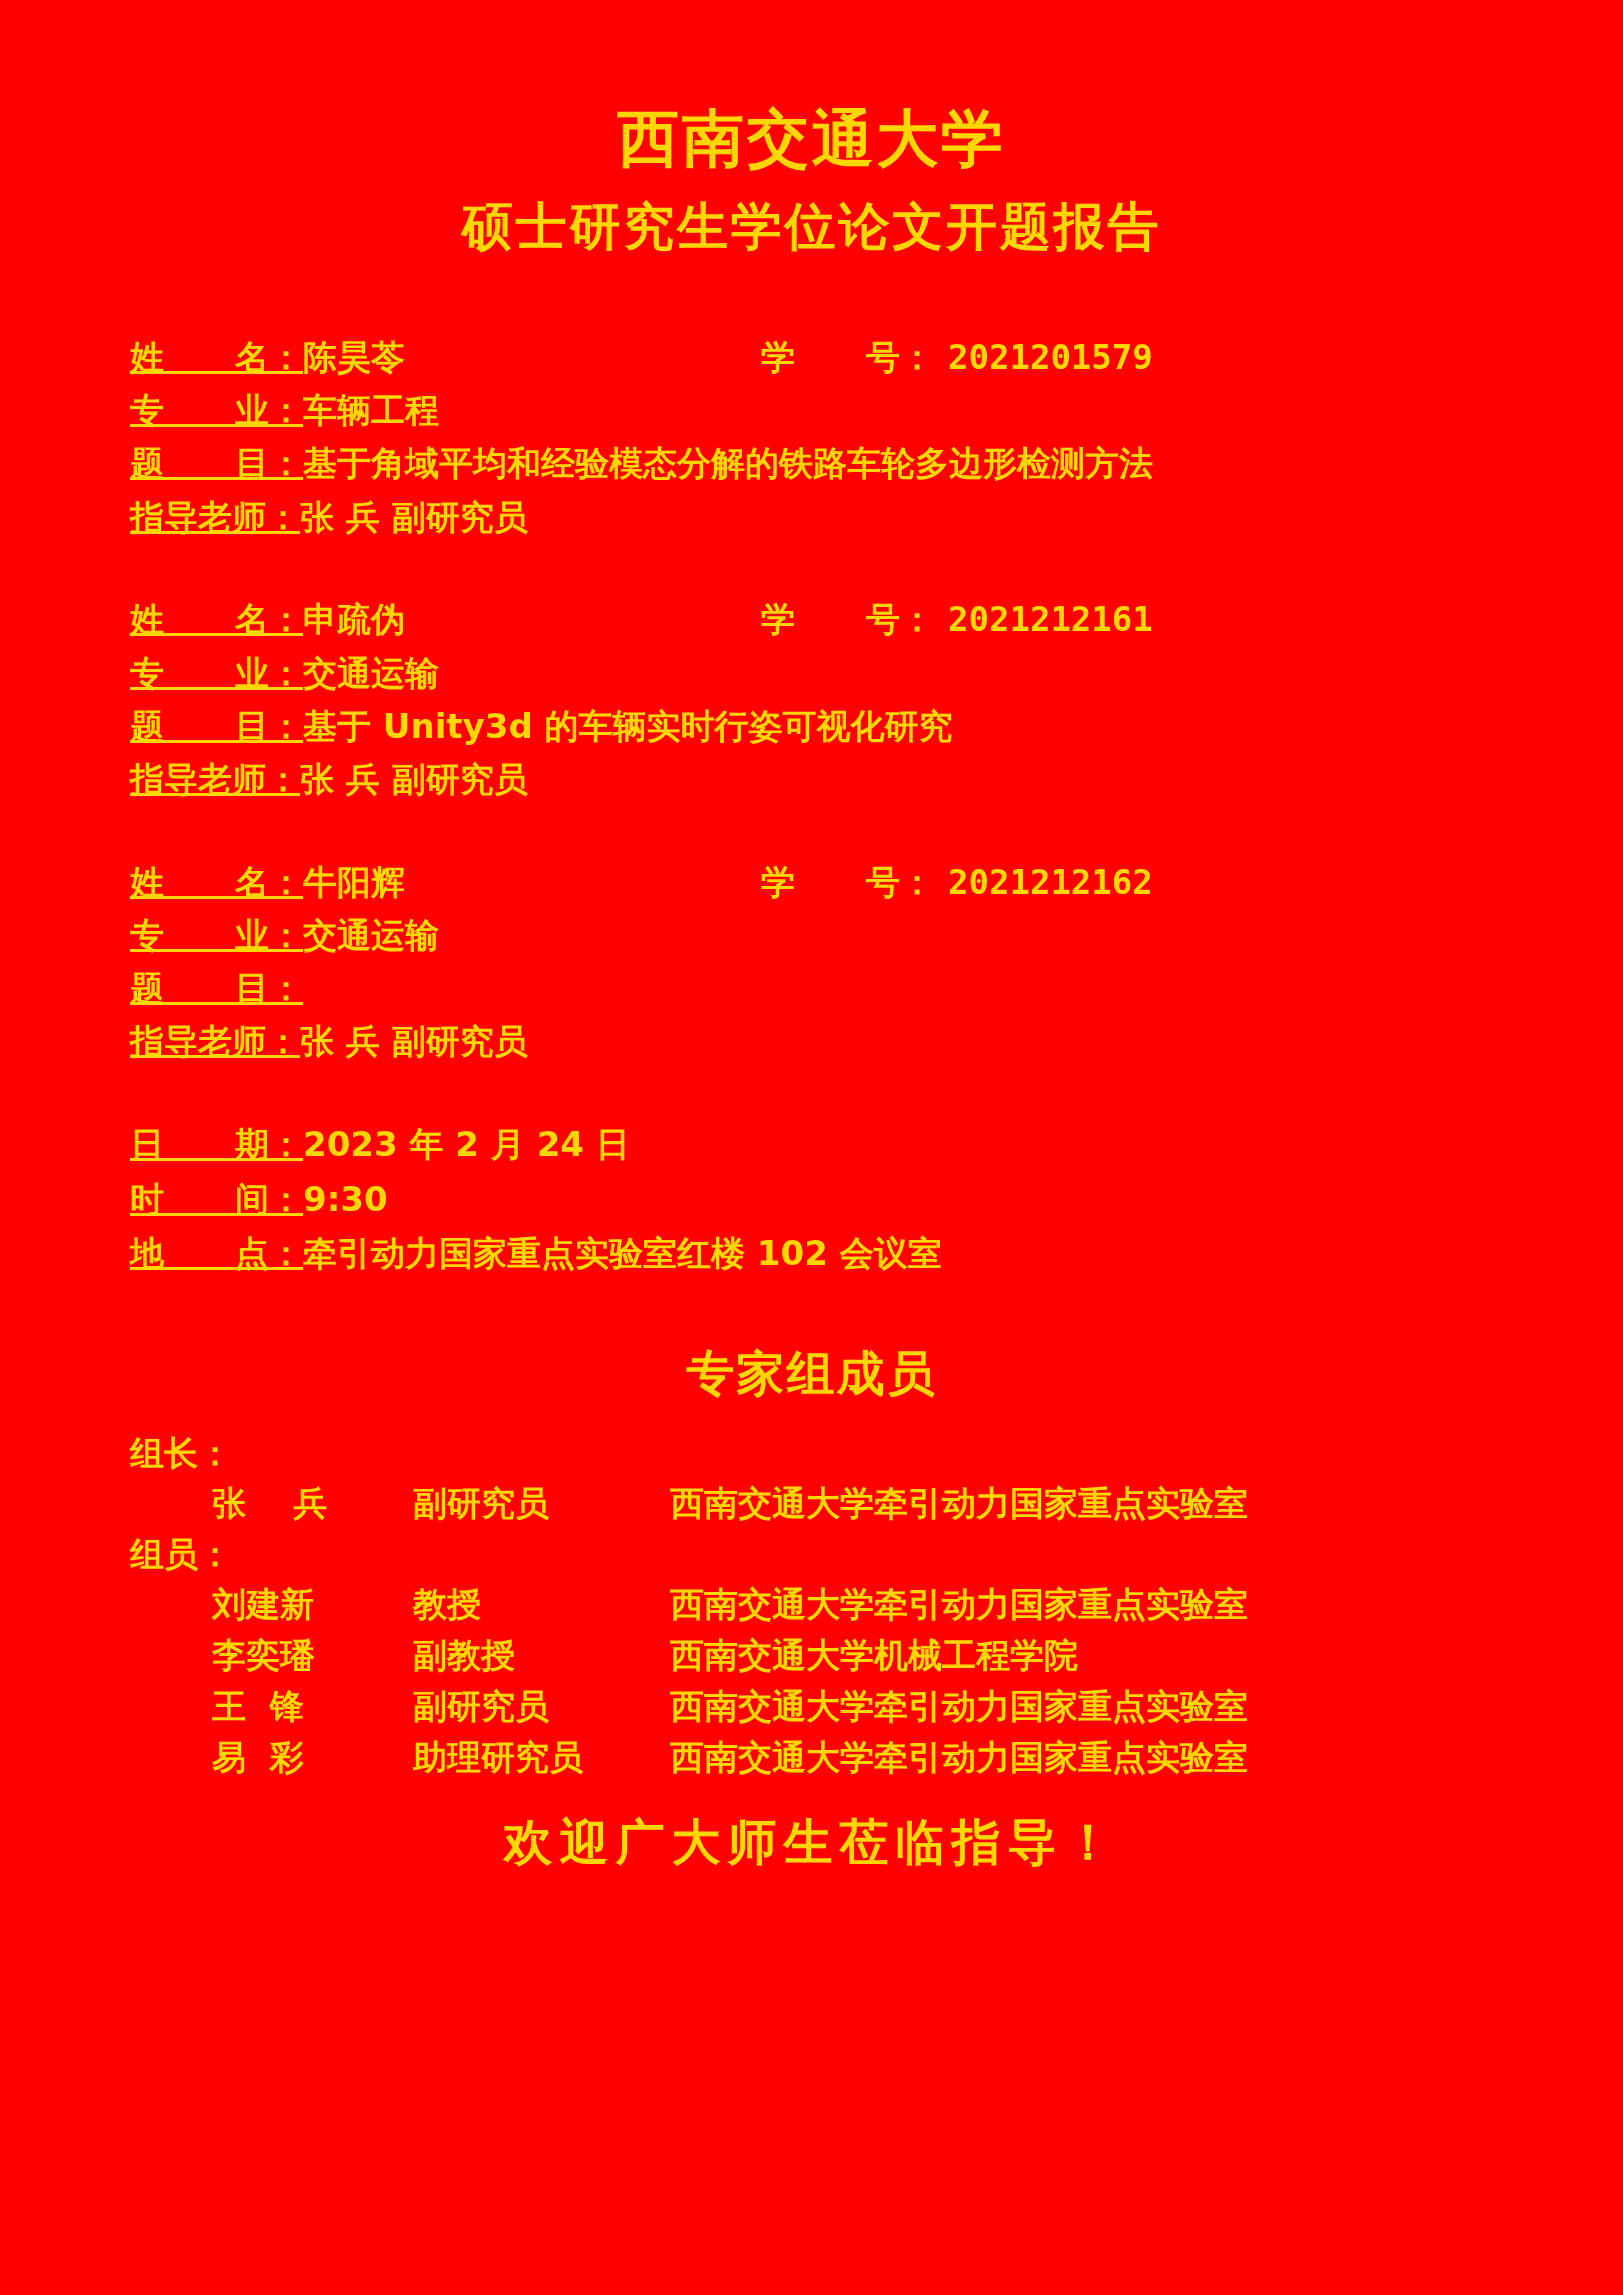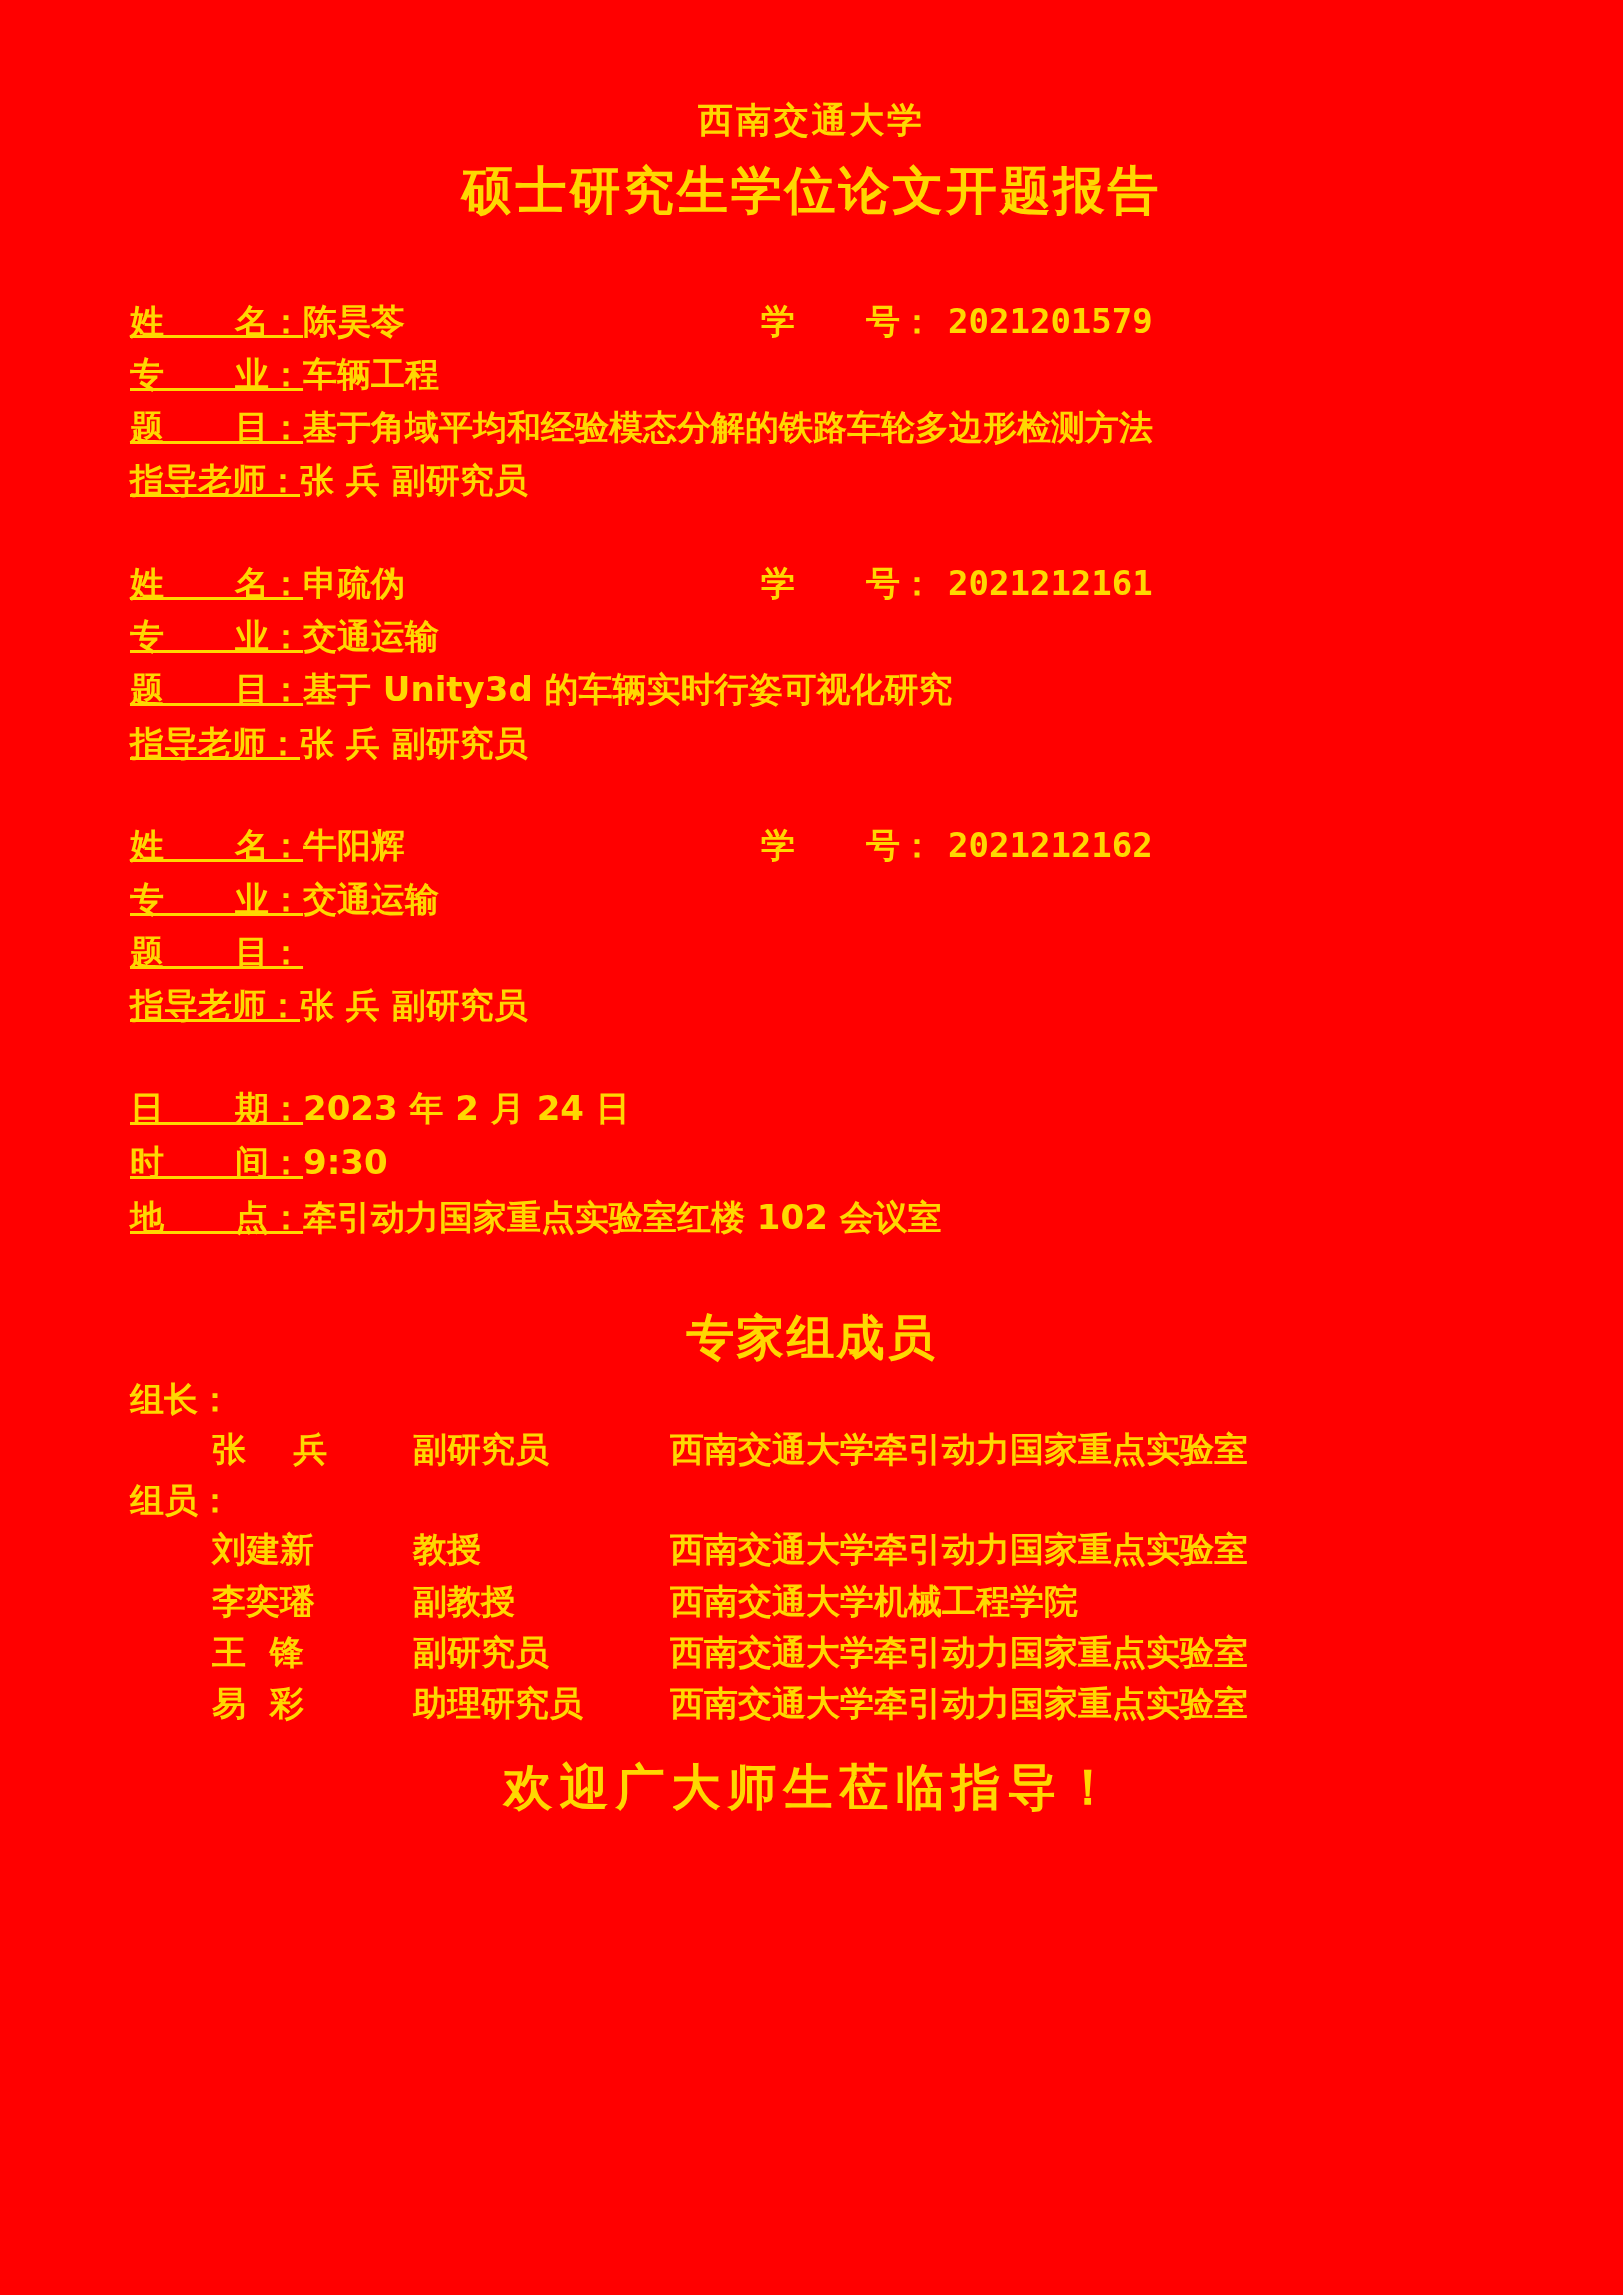--- a/index.html
+++ b/index.html
@@ -20,21 +20,21 @@
     inset: 0;
     padding: 0;
   }
 
   
   .title-block {
     text-align: center;
     margin-top: 97px;
   }
   .title-line {
-    font-size: 35px;
+    font-size: 62px;
     font-weight: bold;
     letter-spacing: 2.8px;
     line-height: 1.35;
     color: #FFD700;
   }
   .title-line.second {
     font-size: 51px;
     margin-top: 12.5px;
   }
 
@@ -91,21 +91,21 @@
 
   
   .expert-title {
     text-align: center;
     font-size: 48px;
     font-weight: bold;
     margin-top: 66px;
     letter-spacing: 2.1px;
   }
   .expert-body {
-    margin-top: 7px;
+    margin-top: 25px;
     padding-left: 130px;
     padding-right: 117px;
     font-size: 34px;
     font-weight: bold;
     line-height: 1.34;
   }
   .expert-heading {
     margin-bottom: 4.2px;
   }
   .member-row {

